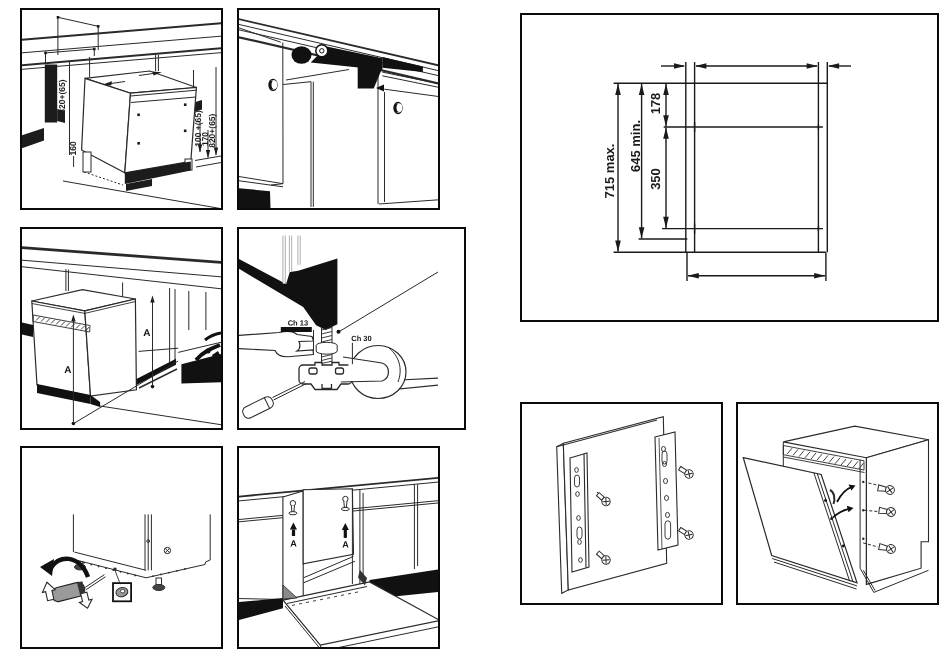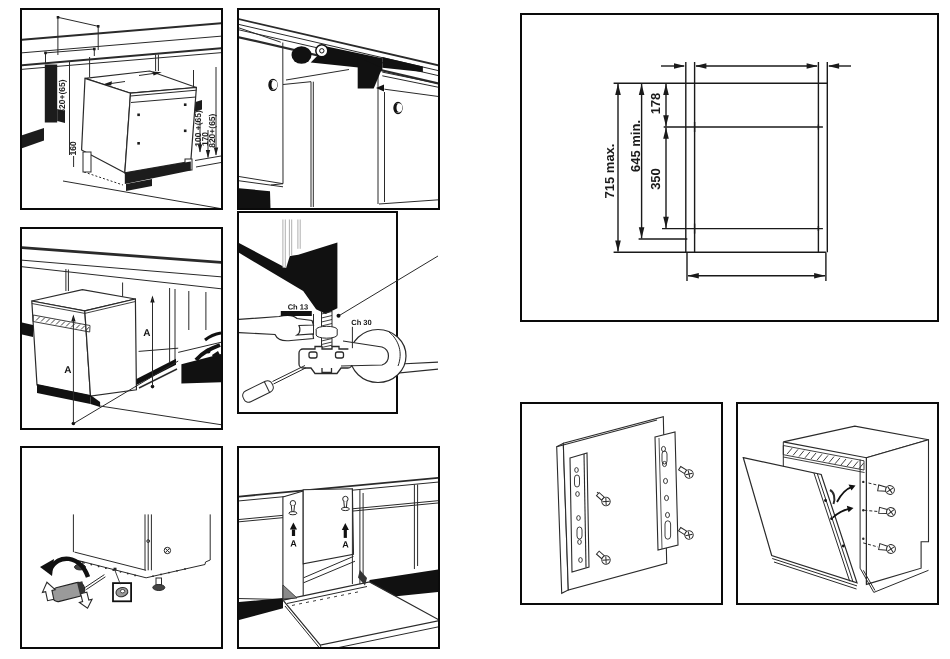--- a/index.html
+++ b/index.html
@@ -194,21 +194,21 @@
 <path d="M174,131 C181,123 188,120 198,116" stroke-width="4" stroke="#111"></path>
 <path d="M183,111 C188,107 193,105 199,104" stroke-width="3" stroke="#111"></path>
 </g>
 <g fill="#111" font-family="Liberation Sans, sans-serif" font-weight="bold" font-size="10px" text-anchor="middle">
 <text x="46" y="144" transform="rotate(0.4 46 141)">A</text>
 <text x="125" y="107" transform="rotate(0.4 125 104)">A</text>
 </g>
 </svg>
 </div>
 
-<div class="panel" style="left:237px;top:211px;width:161px;height:203px;">
+<div class="panel" style="left:237px;top:227px;width:229px;height:203px;">
 <svg width="199" height="199" viewBox="0 0 199 199" id="p4">
 
 <polygon points="-2,29 47.1,55.1 50.8,42.9 59.3,41.8 98.4,29.6 98.4,95.2 86.7,101 77.1,96.3 64.2,78.1 -2,38.6" fill="#111" stroke="none"></polygon>
 <g fill="#fff" stroke="none">
 <rect x="43.9" y="6.5" width="2.4" height="48"></rect>
 <rect x="50.4" y="6.5" width="2.3" height="36.4"></rect>
 <rect x="58.9" y="6.5" width="2.3" height="29.3"></rect>
 </g>
 <g stroke="#9a9a9a" stroke-width="0.8" fill="none">
 <line x1="43.9" y1="6.5" x2="43.9" y2="54.6"></line>

